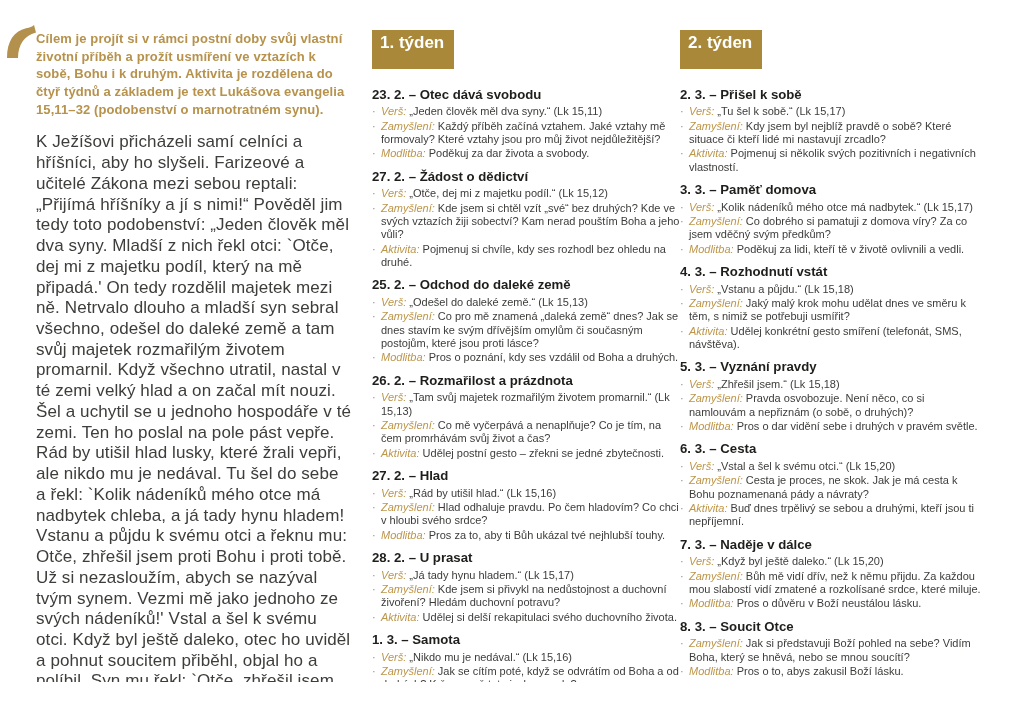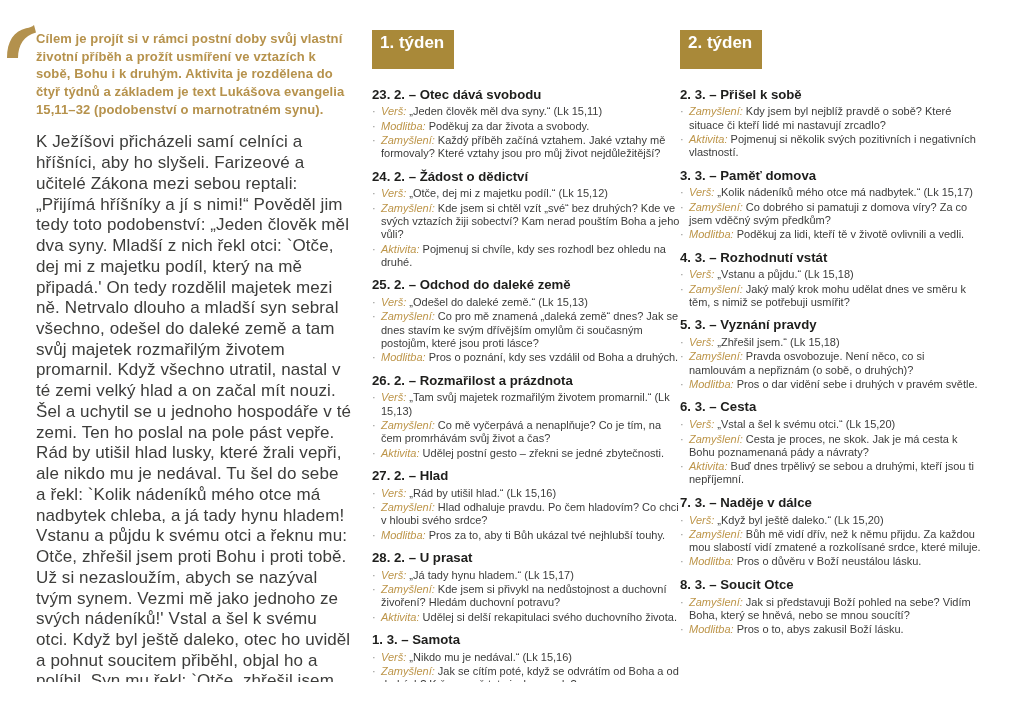--- a/index.html
+++ b/index.html
@@ -85,25 +85,25 @@
     </div>
     <p class="gospel">K Ježíšovi přicházeli samí celníci a hříšníci, aby ho slyšeli. Farizeové a učitelé Zákona mezi sebou reptali: „Přijímá hříšníky a jí s nimi!“ Pověděl jim tedy toto podobenství: „Jeden člověk měl dva syny. Mladší z nich řekl otci: `Otče, dej mi z majetku podíl, který na mě připadá.' On tedy rozdělil majetek mezi ně. Netrvalo dlouho a mladší syn sebral všechno, odešel do daleké země a tam svůj majetek rozmařilým životem promarnil. Když všechno utratil, nastal v té zemi velký hlad a on začal mít nouzi. Šel a uchytil se u jednoho hospodáře v té zemi. Ten ho poslal na pole pást vepře. Rád by utišil hlad lusky, které žrali vepři, ale nikdo mu je nedával. Tu šel do sebe a řekl: `Kolik nádeníků mého otce má nadbytek chleba, a já tady hynu hladem! Vstanu a půjdu k svému otci a řeknu mu: Otče, zhřešil jsem proti Bohu i proti tobě. Už si nezasloužím, abych se nazýval tvým synem. Vezmi mě jako jednoho ze svých nádeníků!' Vstal a šel k svému otci. Když byl ještě daleko, otec ho uviděl a pohnut soucitem přiběhl, objal ho a políbil. Syn mu řekl: `Otče, zhřešil jsem proti Bohu i proti tobě. Už si nezasloužím, abych se nazýval tvým synem.' Ale otec nařídil služebníkům: `Honem přineste nejlepší šaty a oblečte ho, dejte mu na ruku prsten a obuv na nohy! Přiveďte vykrmené tele a zabijte ho! A hodujme a veselme se, protože tento můj syn byl mrtev, a zase žije, byl ztracen, a je zas nalezen!' A začali se veselit. Jeho starší syn byl právě na poli. Když se vracel a byl už blízko domu, uslyšel hudbu a tanec. Zavolal si jednoho ze služebníků a ptal se ho, co to znamená. On mu odpověděl: `Tvůj bratr se vrátil a tvůj otec dal zabít vykrmené tele, že se mu vrátil zdravý.' Tu se (starší syn) rozzlobil a nechtěl jít dovnitř. Jeho otec vyšel a domlouval mu. Ale on otci odpověděl: `Hle, tolik let už ti sloužím a nikdy jsem žádný tvůj příkaz nepřestoupil. A mně jsi nikdy nedal ani kůzle, abych se poveselil se svými přáteli. Když ale přišel tenhle tvůj syn, který prohýřil tvůj majetek s nevěstkami, dals pro něj zabít vykrmené tele!' Otec mu odpověděl: `Dítě, ty jsi pořád se mnou a všechno, co je moje, je i tvoje. Ale máme proč se veselit a radovat, protože tento tvůj bratr byl mrtev, a zase žije, byl ztracen, a je zase nalezen.“</p>
   </div>
 
   <div class="col col-week1">
     <div class="week-badge">1. týden</div>
     <div class="entries">
         <div class="entry">
           <div class="entry-heading">23. 2. – Otec dává svobodu</div>
           <div class="entry-item"><span class="bullet">·</span><span class="item-label">Verš: </span><span class="item-text">„Jeden člověk měl dva syny.“ (Lk 15,11)</span></div>
+          <div class="entry-item"><span class="bullet">·</span><span class="item-label">Zamyšlení: </span><span class="item-text">Každý příběh začíná vztahem. Jaké vztahy mě formovaly? Které vztahy jsou pro můj život nejdůležitější?</span></div>
           <div class="entry-item"><span class="bullet">·</span><span class="item-label">Modlitba: </span><span class="item-text">Poděkuj za dar života a svobody.</span></div>
-          <div class="entry-item"><span class="bullet">·</span><span class="item-label">Zamyšlení: </span><span class="item-text">Každý příběh začíná vztahem. Jaké vztahy mě formovaly? Které vztahy jsou pro můj život nejdůležitější?</span></div>
         </div>
         <div class="entry">
-          <div class="entry-heading">24. 2. – Žádost o dědictví</div>
+          <div class="entry-heading">27. 2. – Žádost o dědictví</div>
           <div class="entry-item"><span class="bullet">·</span><span class="item-label">Verš: </span><span class="item-text">„Otče, dej mi z majetku podíl.“ (Lk 15,12)</span></div>
           <div class="entry-item"><span class="bullet">·</span><span class="item-label">Zamyšlení: </span><span class="item-text">Kde jsem si chtěl vzít „své“ bez druhých? Kde ve svých vztazích žiji sobectví? Kam nerad pouštím Boha a jeho vůli?</span></div>
           <div class="entry-item"><span class="bullet">·</span><span class="item-label">Aktivita: </span><span class="item-text">Pojmenuj si chvíle, kdy ses rozhodl bez ohledu na druhé.</span></div>
         </div>
         <div class="entry">
           <div class="entry-heading">25. 2. – Odchod do daleké země</div>
           <div class="entry-item"><span class="bullet">·</span><span class="item-label">Verš: </span><span class="item-text">„Odešel do daleké země.“ (Lk 15,13)</span></div>
           <div class="entry-item"><span class="bullet">·</span><span class="item-label">Zamyšlení: </span><span class="item-text">Co pro mě znamená „daleká země“ dnes? Jak se dnes stavím ke svým dřívějším omylům či současným postojům, které jsou proti lásce?</span></div>
           <div class="entry-item"><span class="bullet">·</span><span class="item-label">Modlitba: </span><span class="item-text">Pros o poznání, kdy ses vzdálil od Boha a druhých.</span></div>
         </div>
@@ -132,33 +132,35 @@
           <div class="entry-item"><span class="bullet">·</span><span class="item-label">Modlitba: </span><span class="item-text">Pomodli se Žalm 51.</span></div>
         </div>
       </div>
   </div>
 
   <div class="col col-week2">
     <div class="week-badge">2. týden</div>
     <div class="entries">
         <div class="entry">
           <div class="entry-heading">2. 3. – Přišel k sobě</div>
+          <div class="entry-item"><span class="bullet">·</span><span class="item-label">Verš: </span><span class="item-text">„Tu šel k sobě.“ (Lk 15,17)</span></div>
           <div class="entry-item"><span class="bullet">·</span><span class="item-label">Zamyšlení: </span><span class="item-text">Kdy jsem byl nejblíž pravdě o sobě? Které situace či kteří lidé mi nastavují zrcadlo?</span></div>
           <div class="entry-item"><span class="bullet">·</span><span class="item-label">Aktivita: </span><span class="item-text">Pojmenuj si několik svých pozitivních i negativních vlastností.</span></div>
         </div>
         <div class="entry">
           <div class="entry-heading">3. 3. – Paměť domova</div>
           <div class="entry-item"><span class="bullet">·</span><span class="item-label">Verš: </span><span class="item-text">„Kolik nádeníků mého otce má nadbytek.“ (Lk 15,17)</span></div>
           <div class="entry-item"><span class="bullet">·</span><span class="item-label">Zamyšlení: </span><span class="item-text">Co dobrého si pamatuji z domova víry? Za co jsem vděčný svým předkům?</span></div>
           <div class="entry-item"><span class="bullet">·</span><span class="item-label">Modlitba: </span><span class="item-text">Poděkuj za lidi, kteří tě v životě ovlivnili a vedli.</span></div>
         </div>
         <div class="entry">
           <div class="entry-heading">4. 3. – Rozhodnutí vstát</div>
           <div class="entry-item"><span class="bullet">·</span><span class="item-label">Verš: </span><span class="item-text">„Vstanu a půjdu.“ (Lk 15,18)</span></div>
           <div class="entry-item"><span class="bullet">·</span><span class="item-label">Zamyšlení: </span><span class="item-text">Jaký malý krok mohu udělat dnes ve směru k těm, s nimiž se potřebuji usmířit?</span></div>
+          <div class="entry-item"><span class="bullet">·</span><span class="item-label">Aktivita: </span><span class="item-text">Udělej konkrétní gesto smíření (telefonát, SMS, návštěva).</span></div>
         </div>
         <div class="entry">
           <div class="entry-heading">5. 3. – Vyznání pravdy</div>
           <div class="entry-item"><span class="bullet">·</span><span class="item-label">Verš: </span><span class="item-text">„Zhřešil jsem.“ (Lk 15,18)</span></div>
           <div class="entry-item"><span class="bullet">·</span><span class="item-label">Zamyšlení: </span><span class="item-text">Pravda osvobozuje. Není něco, co si namlouvám a nepřiznám (o sobě, o druhých)?</span></div>
           <div class="entry-item"><span class="bullet">·</span><span class="item-label">Modlitba: </span><span class="item-text">Pros o dar vidění sebe i druhých v pravém světle.</span></div>
         </div>
         <div class="entry">
           <div class="entry-heading">6. 3. – Cesta</div>
           <div class="entry-item"><span class="bullet">·</span><span class="item-label">Verš: </span><span class="item-text">„Vstal a šel k svému otci.“ (Lk 15,20)</span></div>

